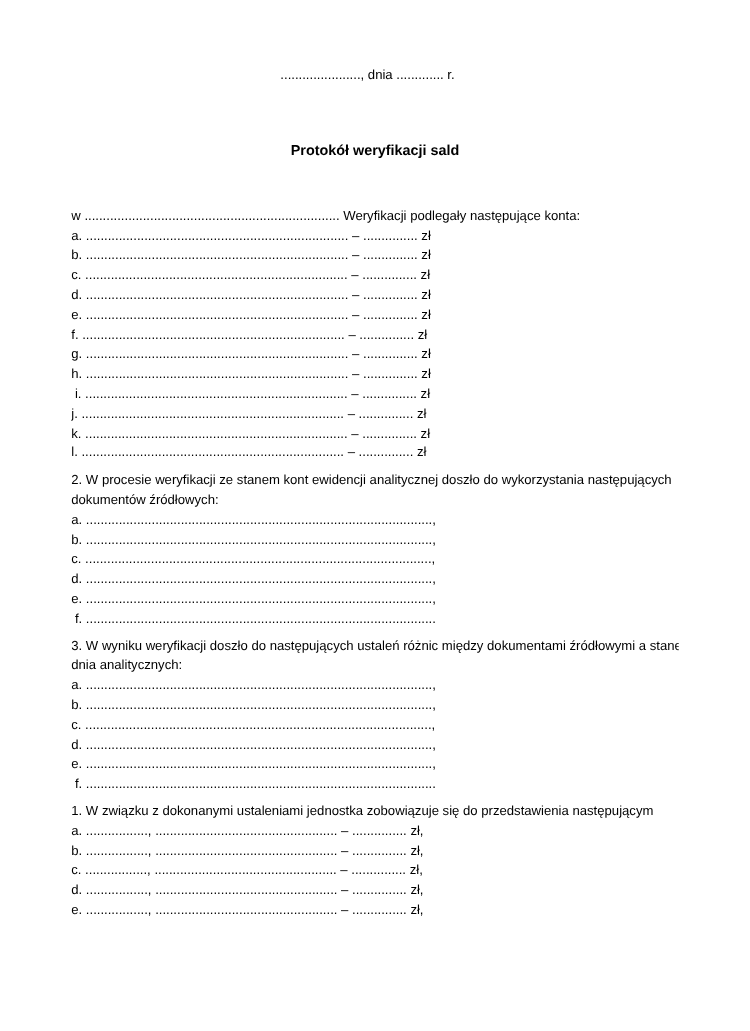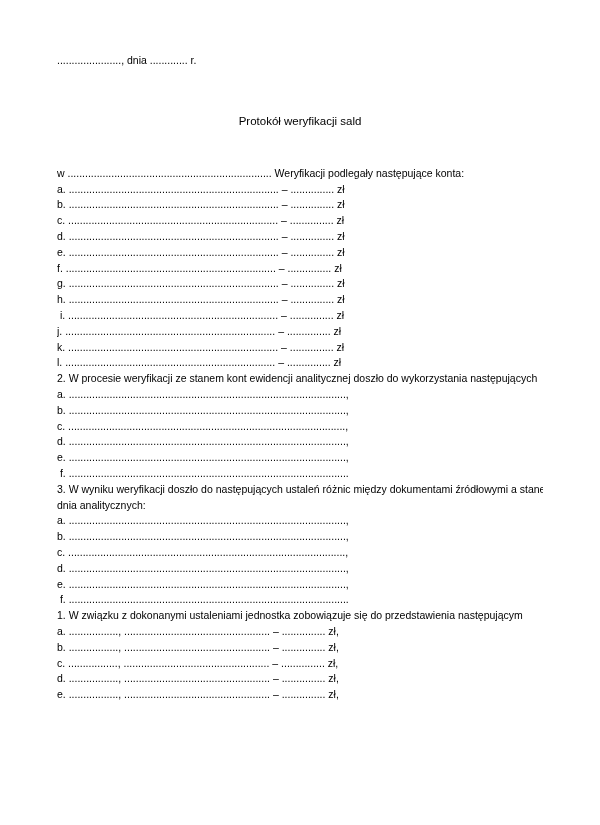--- a/index.html
+++ b/index.html
@@ -13,33 +13,33 @@
     position: relative;
   }
   .page { padding: 53px 57px 0 57px; }
   .line {
     white-space: pre;
     line-height: 15.8px;
     height: 15.8px;
     overflow: hidden;
   }
   .date-line {
-    text-align: left;
+    text-align: center;
     padding-right: 12px;
   }
   .doc-title {
     text-align: center;
-    font-weight: normal;
+    font-weight: bold;
     font-size: 11.5px;
     margin-top: 44px;
     line-height: 16px;
     height: 16px;
   }
   #sections { margin-top: 37px; }
-  .section + .section { }
+  .section + .section { margin-top: 6px; }
 </style>
 </head>
 <body>
 
 <div class="page">
   <div class="line date-line">......................, dnia ............. r.</div>
 
   <div class="doc-title">Protokół weryfikacji sald</div>
 
   <div id="sections">
@@ -53,20 +53,21 @@
         <div class="line">f. ........................................................................ – ............... zł</div>
         <div class="line">g. ........................................................................ – ............... zł</div>
         <div class="line">h. ........................................................................ – ............... zł</div>
         <div class="line"> i. ........................................................................ – ............... zł</div>
         <div class="line">j. ........................................................................ – ............... zł</div>
         <div class="line">k. ........................................................................ – ............... zł</div>
         <div class="line">l. ........................................................................ – ............... zł</div>
       </div>
       <div class="section">
         <div class="line">2. W procesie weryfikacji ze stanem kont ewidencji analitycznej doszło do wykorzystania następujących</div>
+        <div class="line">dokumentów źródłowych:</div>
         <div class="line">a. ...............................................................................................,</div>
         <div class="line">b. ...............................................................................................,</div>
         <div class="line">c. ...............................................................................................,</div>
         <div class="line">d. ...............................................................................................,</div>
         <div class="line">e. ...............................................................................................,</div>
         <div class="line"> f. ................................................................................................</div>
       </div>
       <div class="section">
         <div class="line">3. W wyniku weryfikacji doszło do następujących ustaleń różnic między dokumentami źródłowymi a stanem</div>
         <div class="line">dnia analitycznych:</div>

